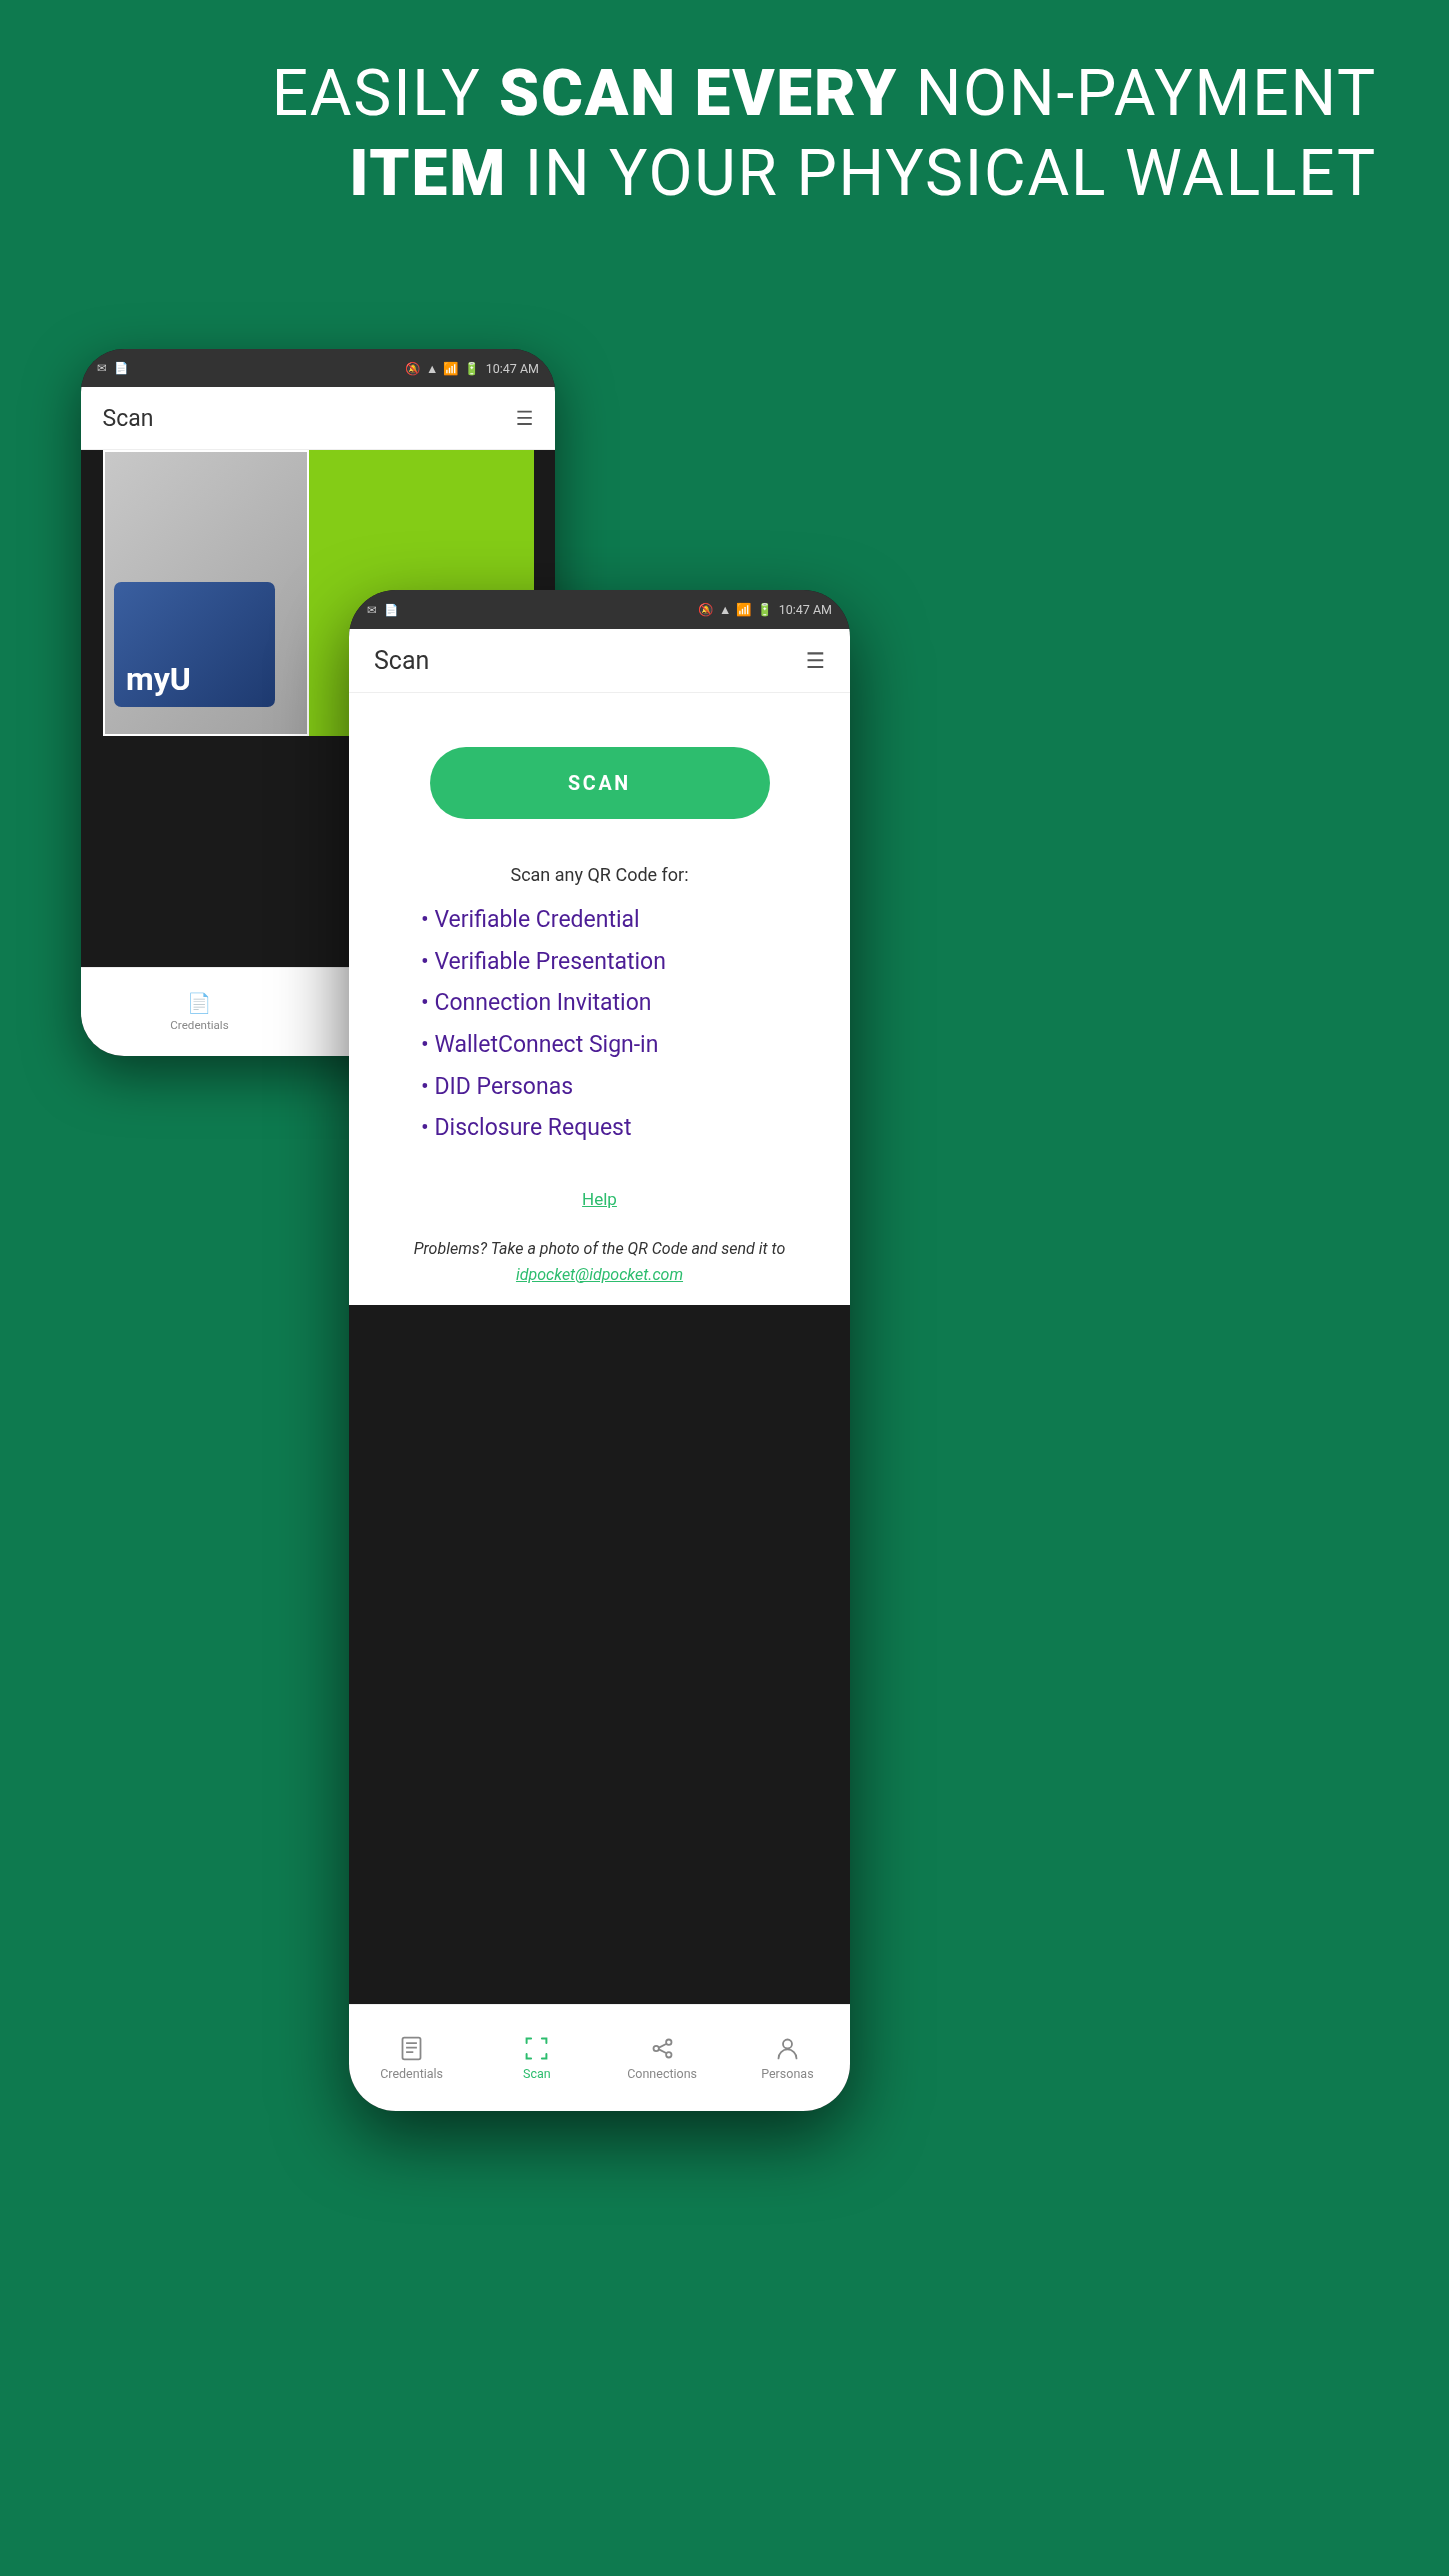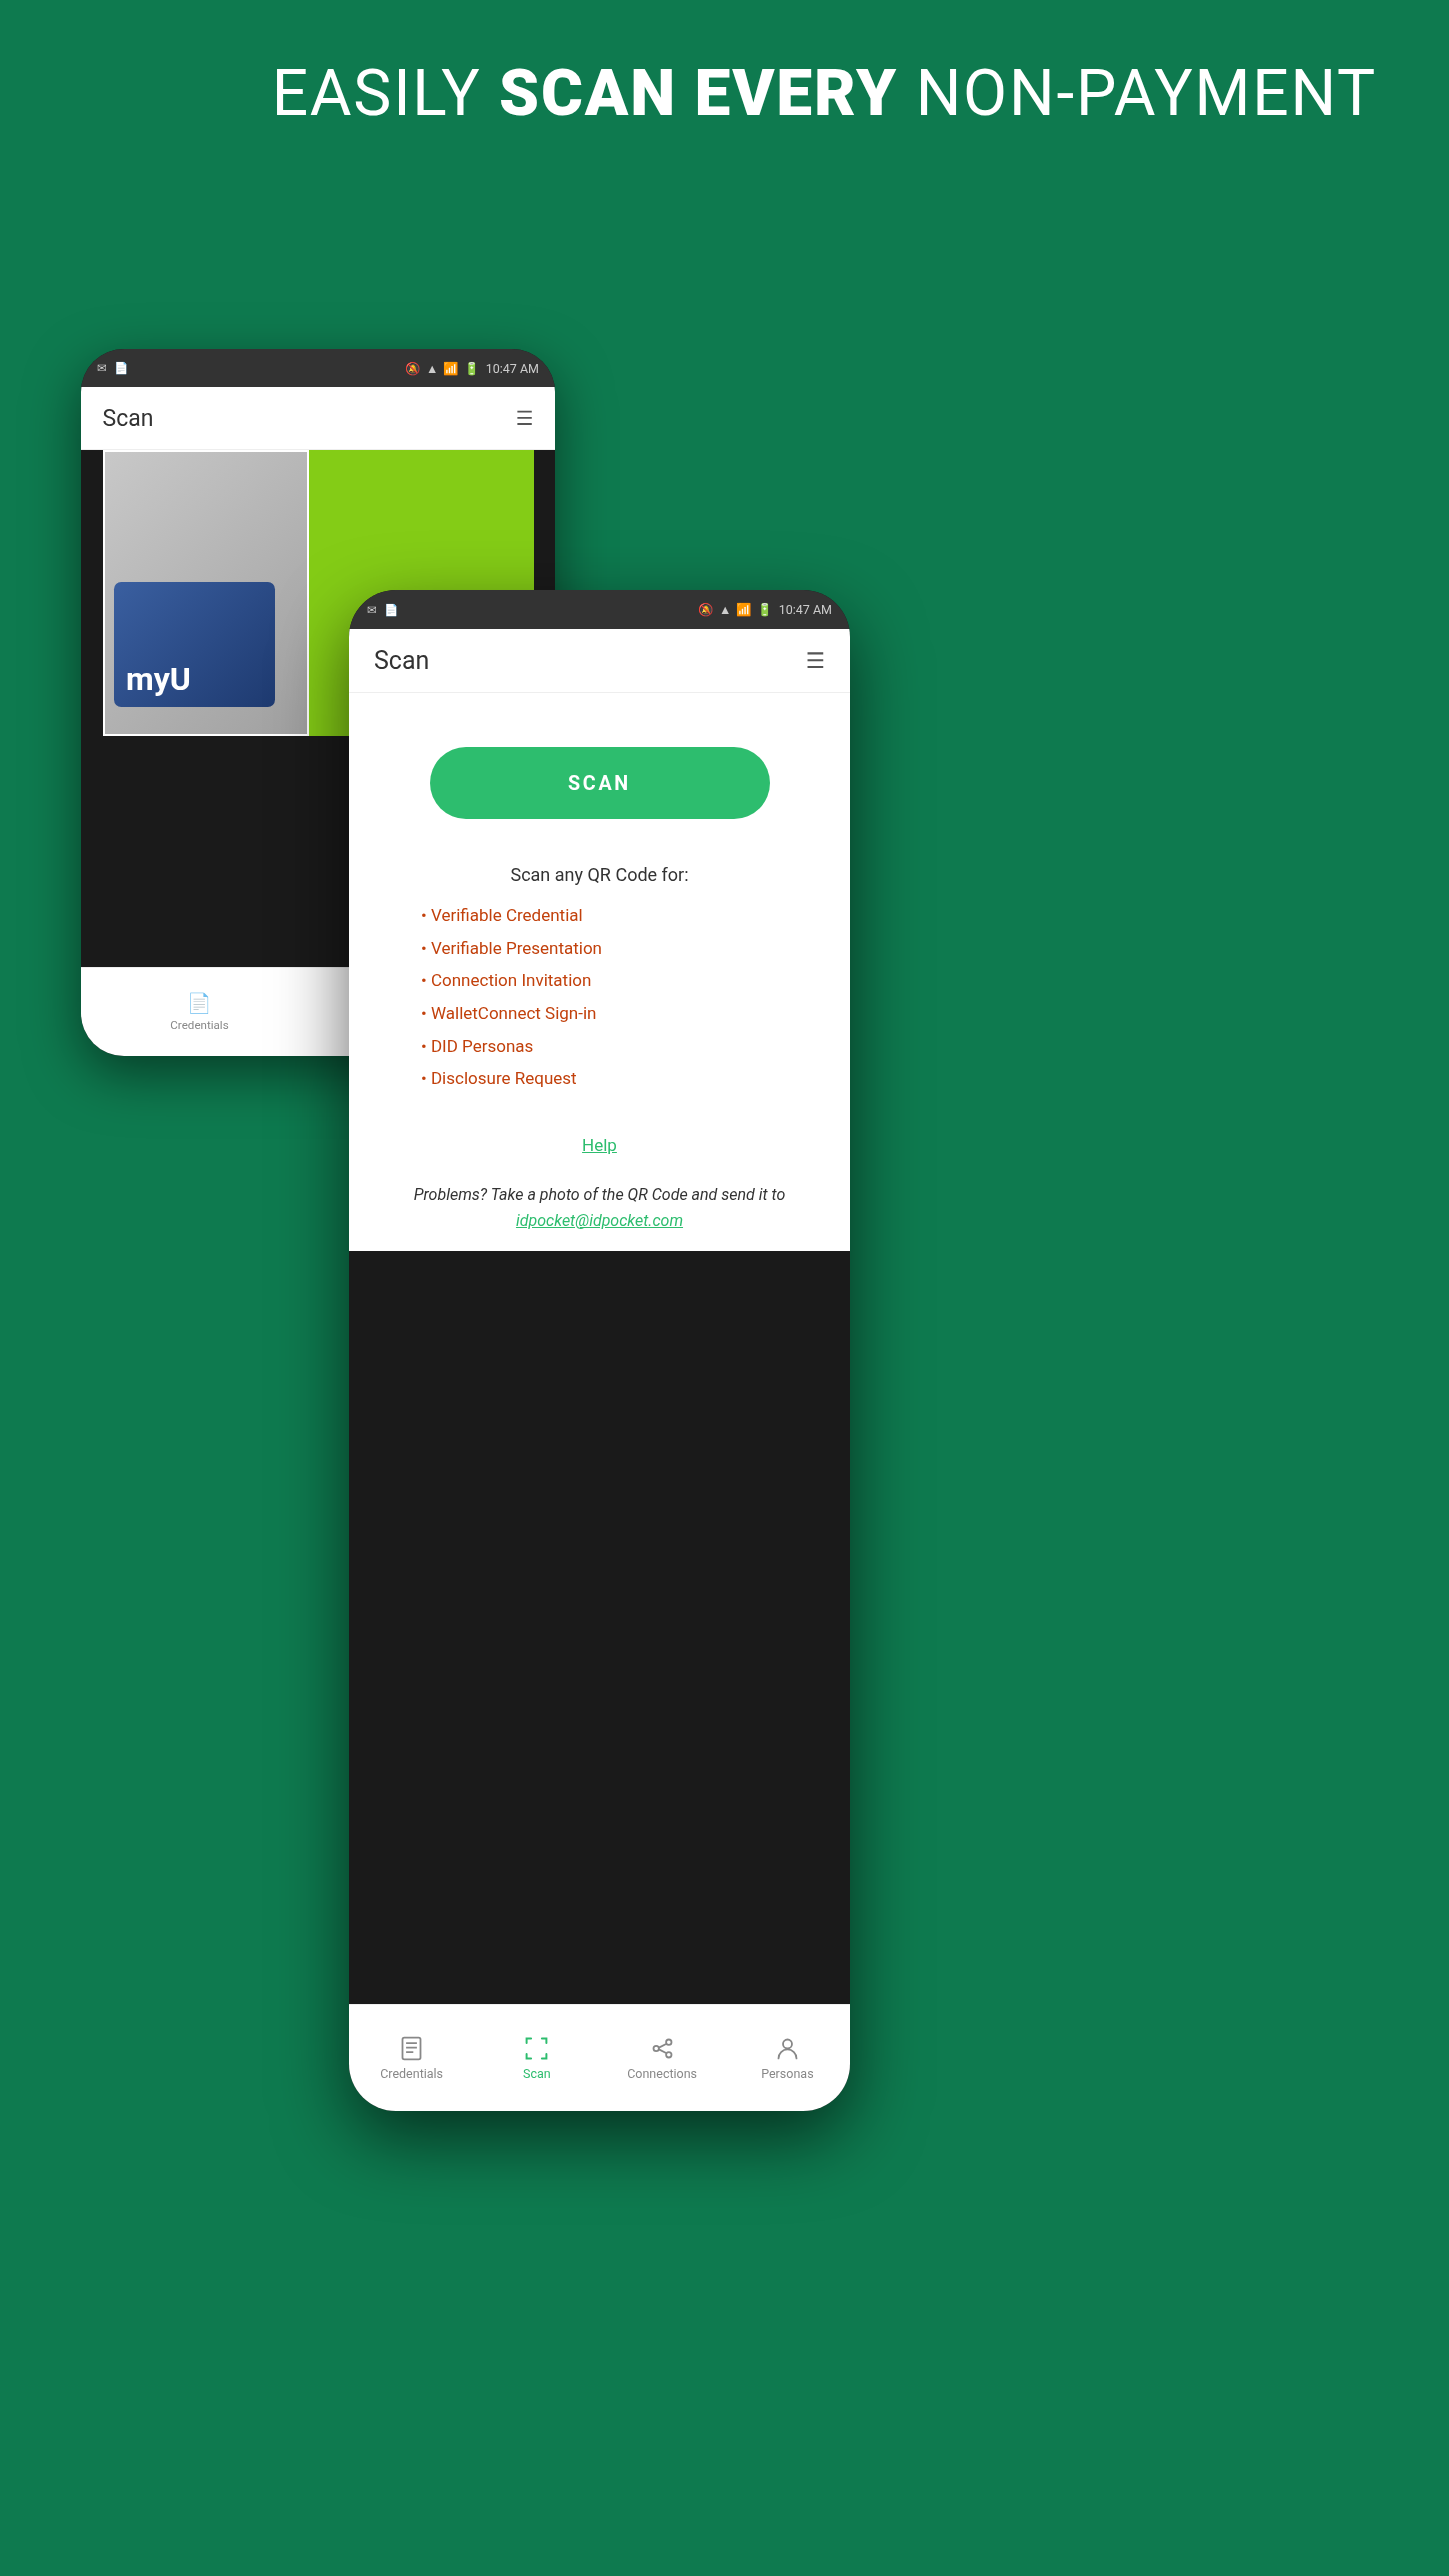--- a/index.html
+++ b/index.html
@@ -248,22 +248,22 @@
 
     .phone-front .bullet-list {
       list-style: none;
       padding: 0;
       margin-bottom: 36px;
       align-self: flex-start;
       margin-left: 36px;
     }
 
     .phone-front .bullet-list li {
-      font-size: 17px;
-      color: #c2410c;
+      font-size: 23px;
+      color: #4c1d95;
       margin-bottom: 7.2px;
       line-height: 1.5;
     }
 
     .phone-front .bullet-list li::before {
       content: '• ';
     }
 
     .phone-front .help-link {
       color: #2dbd6e;
@@ -323,20 +323,23 @@
       gap: 7.2px;
       font-size: 11.6px;
     }
   </style>
 </head>
 <body>
 
 <div class="header-text">
   <div>
     <span class="normal">EASILY </span><span class="bold">SCAN EVERY</span><span class="normal"> NON-PAYMENT</span>
+  </div>
+  <div>
+    <span class="bold">ITEM</span><span class="normal"> IN YOUR PHYSICAL WALLET</span>
   </div>
 </div>
 
 <div class="phone-back">
   <div class="status-bar">
     <div class="status-left">
       <span>✉</span>
       <span>📄</span>
     </div>
     <div class="status-icons">

